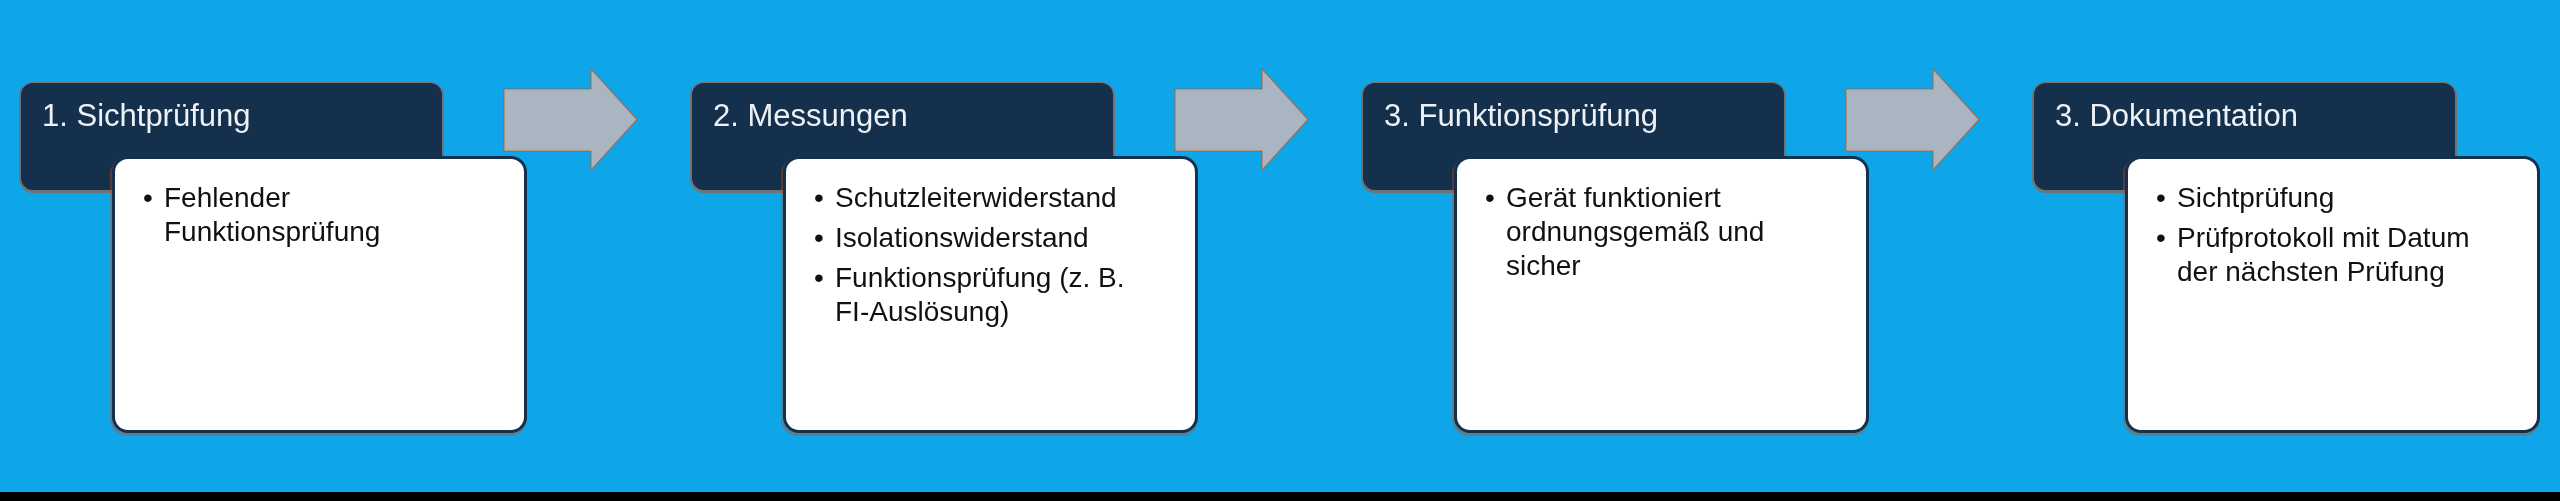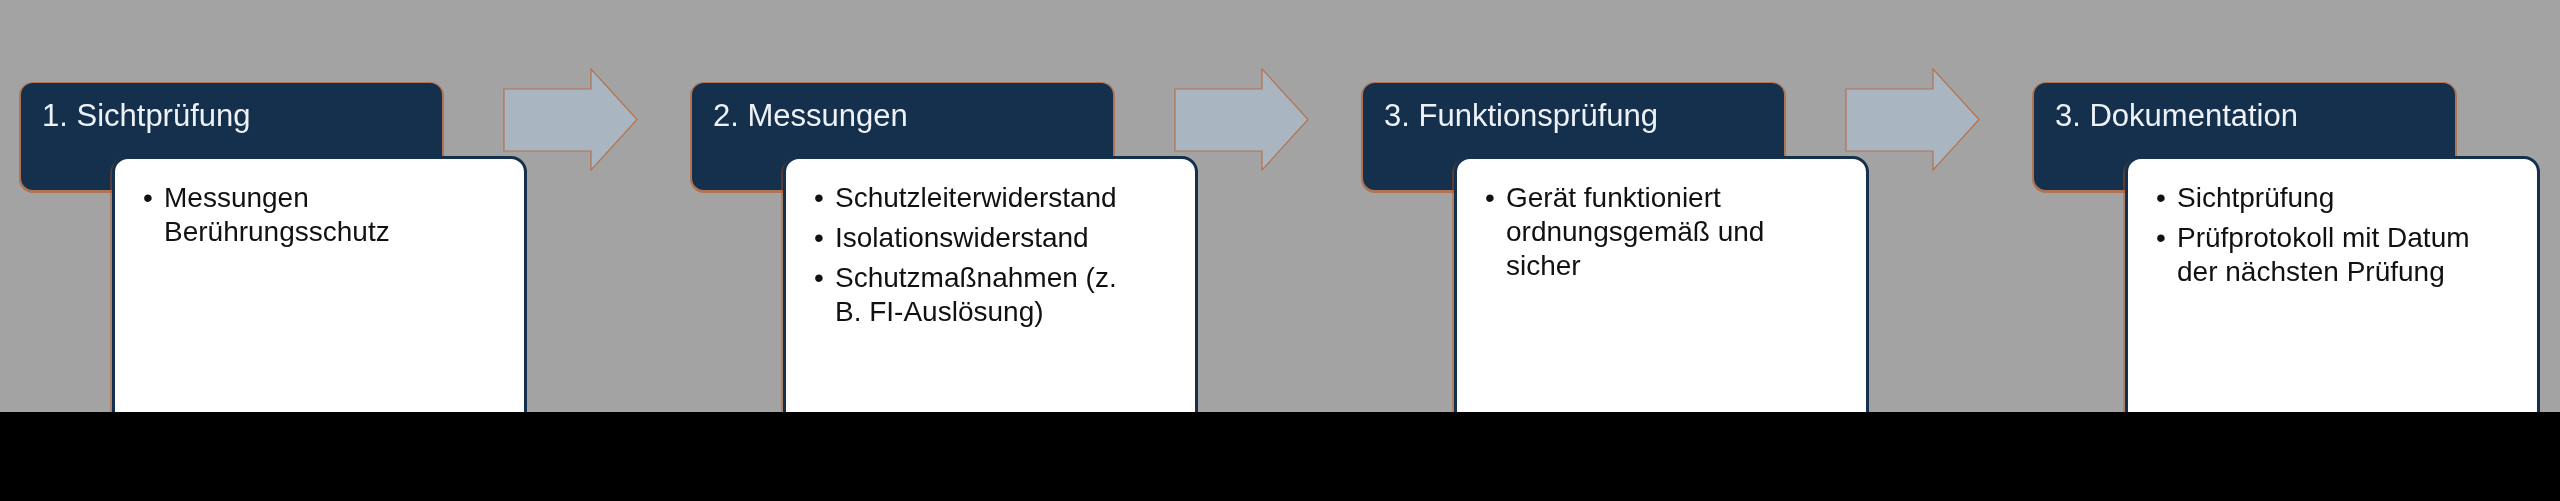--- a/index.html
+++ b/index.html
@@ -3,22 +3,22 @@
 <meta charset="utf-8">
 <style>
   html, body {
     margin: 0;
     padding: 0;
     background: #000;
   }
   .canvas {
     position: relative;
     width: 2560px;
-    height: 412px;
-    background: #a3a3a3;
+    height: 492px;
+    background: #0ea5e9;
     overflow: hidden;
     font-family: "Liberation Sans", sans-serif;
   }
   .step {
     position: absolute;
     top: 83px;
     width: 510px;
     height: 360px;
   }
   .step:nth-of-type(1) { left: 21px; }
@@ -91,34 +91,34 @@
 <body>
 
 <div class="canvas">
 
   <div class="step">
     <div class="step-header">
       <div class="step-title">1. Sichtprüfung</div>
     </div>
     <div class="step-content">
       <ul class="bullet-list">
-        <li>Messungen Berührungsschutz</li>
+        <li>Fehlender Funktionsprüfung</li>
       </ul>
     </div>
   </div>
 
   <div class="step">
     <div class="step-header">
       <div class="step-title">2. Messungen</div>
     </div>
     <div class="step-content">
       <ul class="bullet-list">
         <li>Schutzleiterwiderstand</li>
         <li>Isolationswiderstand</li>
-        <li>Schutzmaßnahmen (z. B. FI-Auslösung)</li>
+        <li>Funktionsprüfung (z. B. FI-Auslösung)</li>
       </ul>
     </div>
   </div>
 
   <div class="step">
     <div class="step-header">
       <div class="step-title">3. Funktionsprüfung</div>
     </div>
     <div class="step-content">
       <ul class="bullet-list">

